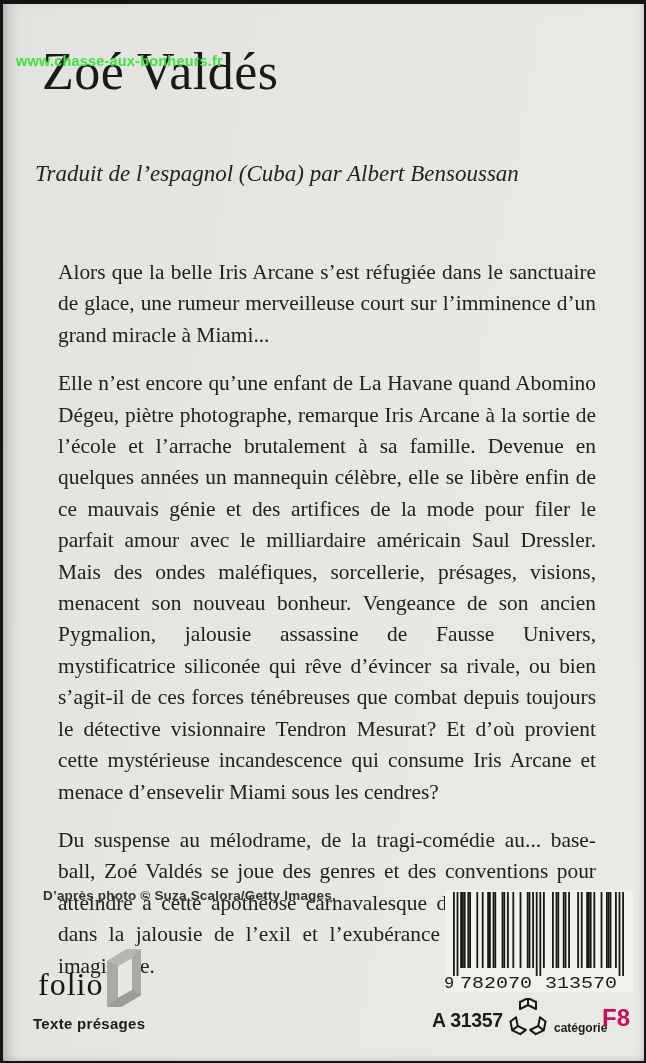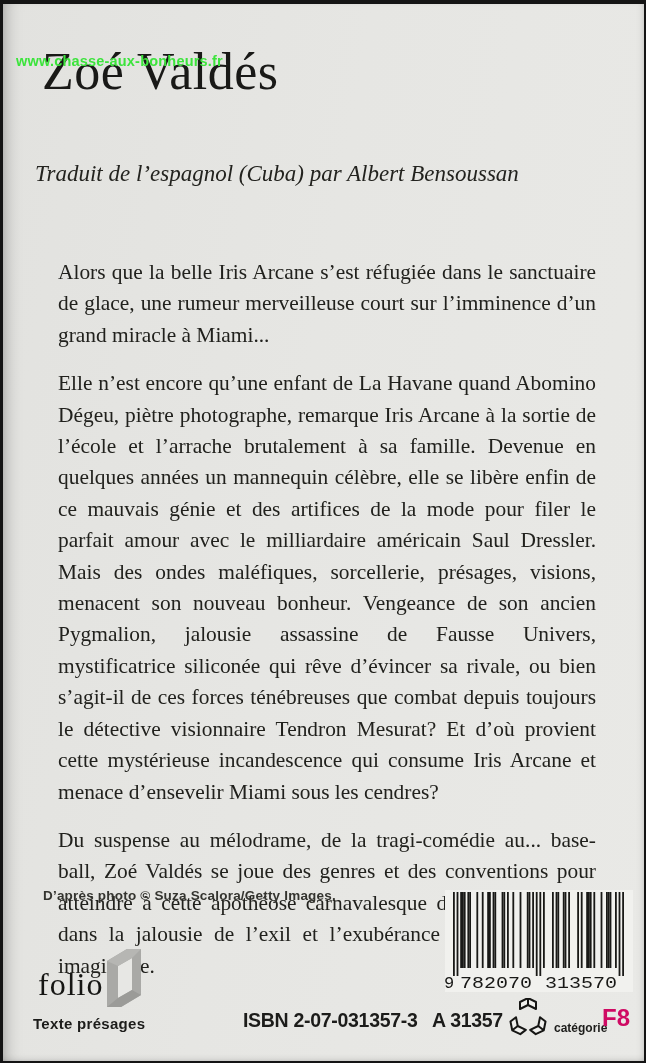--- a/index.html
+++ b/index.html
@@ -60,21 +60,20 @@
 
     <div class="folio-word">folio</div>
     <svg class="folio-glyph" width="44" height="64" viewBox="0 0 44 64">
       <path d="M8 15 L28 3 L42 3 L42 49 L22 61 L8 61 Z" fill="#a9a9a6"></path>
       <path d="M19 20 L33 12 L33 44 L19 52 Z" fill="#e7e7e4"></path>
       <path d="M28 3 L42 3 L33 12 L19 20 L8 15 Z" fill="#b6b6b3"></path>
       <path d="M22 61 L8 61 L19 52 L33 44 L42 49 Z" fill="#9b9b98"></path>
     </svg>
     <div class="texte-integral">Texte présages</div>
 
-    <div class="isbn">ISBN 2-07-031357-3</div>
     <div class="refnum">A 31357</div>
     <svg class="books-icon" width="46" height="44" viewBox="0 0 46 44">
       <g stroke="#161614" stroke-width="2" fill="#f0f0ed" stroke-linejoin="round">
         <g transform="translate(23,20)">
           <g transform="rotate(0) translate(0,-12)">
             <path d="M-8 -4 L0 -8 L8 -4 L8 3 L0 -1 L-8 3 Z"></path>
               <line x1="0" y1="-8" x2="0" y2="-1"></line>
           </g>
           <g transform="rotate(128) translate(0,-12)">
             <path d="M-8 -4 L0 -8 L8 -4 L8 3 L0 -1 L-8 3 Z"></path>

